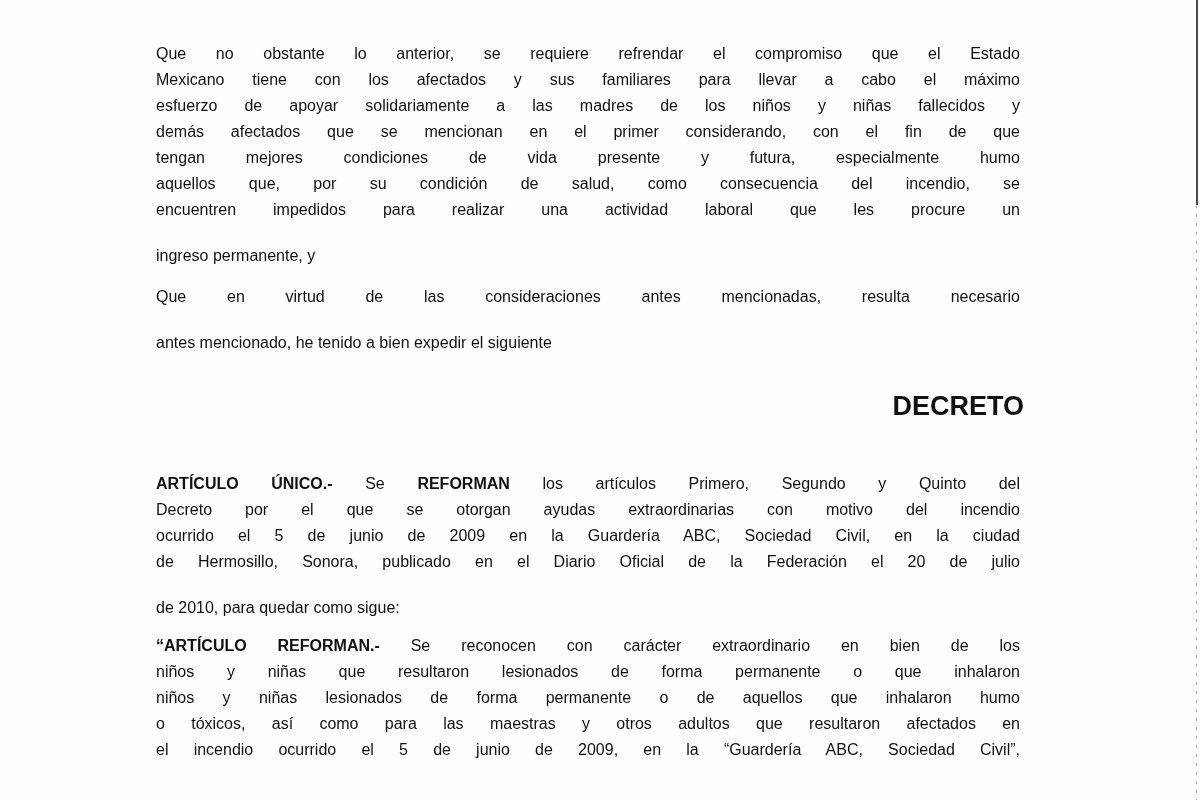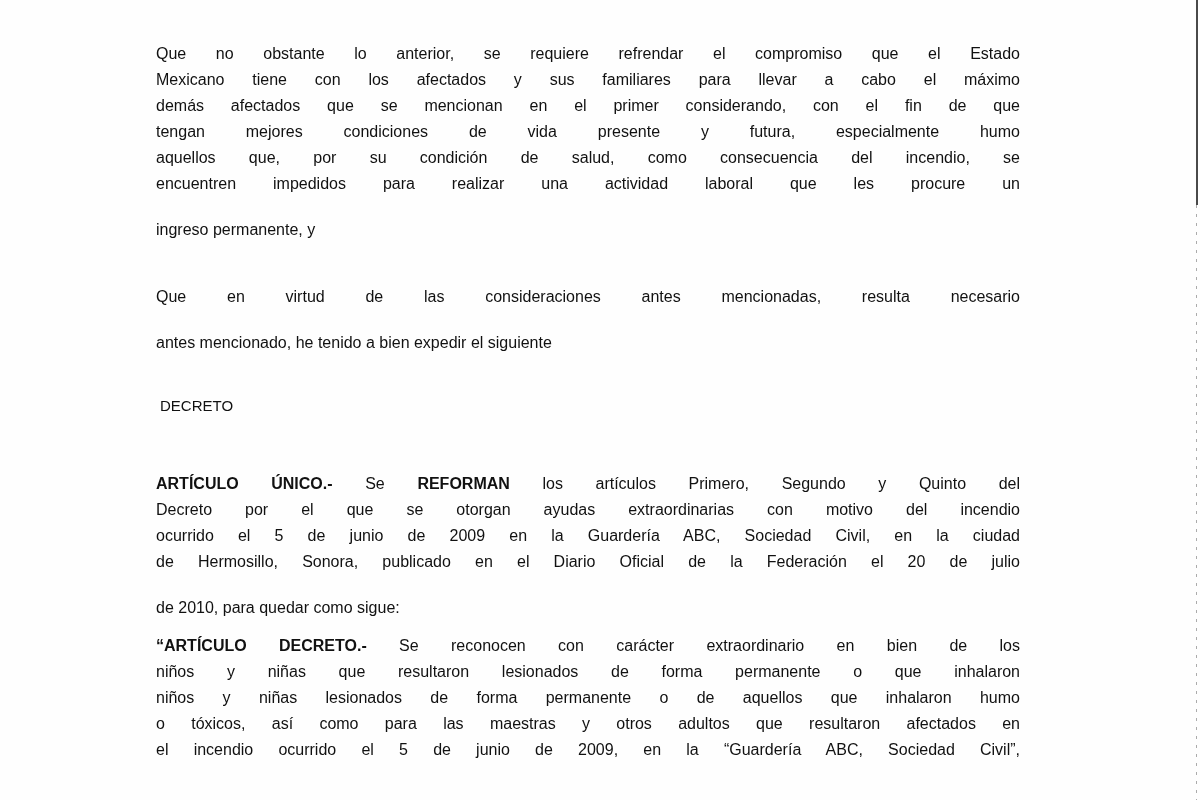--- a/index.html
+++ b/index.html
@@ -57,36 +57,37 @@
   }
   .line.last {
     text-align-last: left;
     margin-top: 20px;
   }
   .b { font-weight: bold; }
   .heading {
     position: absolute;
     left: 160px;
     width: 864px;
-    text-align: left;
-    font-weight: normal;
-    font-size: 15px;
+    text-align: right;
+    font-weight: bold;
+    font-size: 27px;
     line-height: 26px;
   }
 </style>
 </head>
 <body>
 
 <div class="page">
   <div class="scan-edge"></div>
   <div class="scan-edge-dotted"></div>
 
   <div class="text-block" style="top: 41px;">
       <span class="line"><span>Que no obstante lo anterior, se requiere refrendar el compromiso que el Estado</span></span>
       <span class="line"><span>Mexicano tiene con los afectados y sus familiares para llevar a cabo el máximo</span></span>
+      <span class="line"><span>esfuerzo de apoyar solidariamente a las madres de los niños y niñas fallecidos y</span></span>
       <span class="line"><span>demás afectados que se mencionan en el primer considerando, con el fin de que</span></span>
       <span class="line"><span>tengan mejores condiciones de vida presente y futura, especialmente humo</span></span>
       <span class="line"><span>aquellos que, por su condición de salud, como consecuencia del incendio, se</span></span>
       <span class="line"><span>encuentren impedidos para realizar una actividad laboral que les procure un</span></span>
       <span class="line last"><span>ingreso permanente, y</span></span>
     </div>
   <div class="text-block" style="top: 284px;">
       <span class="line"><span>Que en virtud de las consideraciones antes mencionadas, resulta necesario</span></span>
       <span class="line last"><span>antes mencionado, he tenido a bien expedir el siguiente</span></span>
     </div>
@@ -94,19 +95,19 @@
   <div class="heading" style="top: 393px;">DECRETO</div>
 
   <div class="text-block" style="top: 471px;">
       <span class="line"><span class="b">ARTÍCULO ÚNICO.-</span><span> Se </span><span class="b">REFORMAN</span><span> los artículos Primero, Segundo y Quinto del</span></span>
       <span class="line"><span>Decreto por el que se otorgan ayudas extraordinarias con motivo del incendio</span></span>
       <span class="line"><span>ocurrido el 5 de junio de 2009 en la Guardería ABC, Sociedad Civil, en la ciudad</span></span>
       <span class="line"><span>de Hermosillo, Sonora, publicado en el Diario Oficial de la Federación el 20 de julio</span></span>
       <span class="line last"><span>de 2010, para quedar como sigue:</span></span>
     </div>
   <div class="text-block" style="top: 633px;">
-      <span class="line"><span class="b">“ARTÍCULO DECRETO.-</span><span> Se reconocen con carácter extraordinario en bien de los</span></span>
+      <span class="line"><span class="b">“ARTÍCULO REFORMAN.-</span><span> Se reconocen con carácter extraordinario en bien de los</span></span>
       <span class="line"><span>niños y niñas que resultaron lesionados de forma permanente o que inhalaron</span></span>
       <span class="line"><span>niños y niñas lesionados de forma permanente o de aquellos que inhalaron humo</span></span>
       <span class="line"><span>o tóxicos, así como para las maestras y otros adultos que resultaron afectados en</span></span>
       <span class="line"><span>el incendio ocurrido el 5 de junio de 2009, en la “Guardería ABC, Sociedad Civil”,</span></span>
     </div>
 </div>
 
 </body></html>

